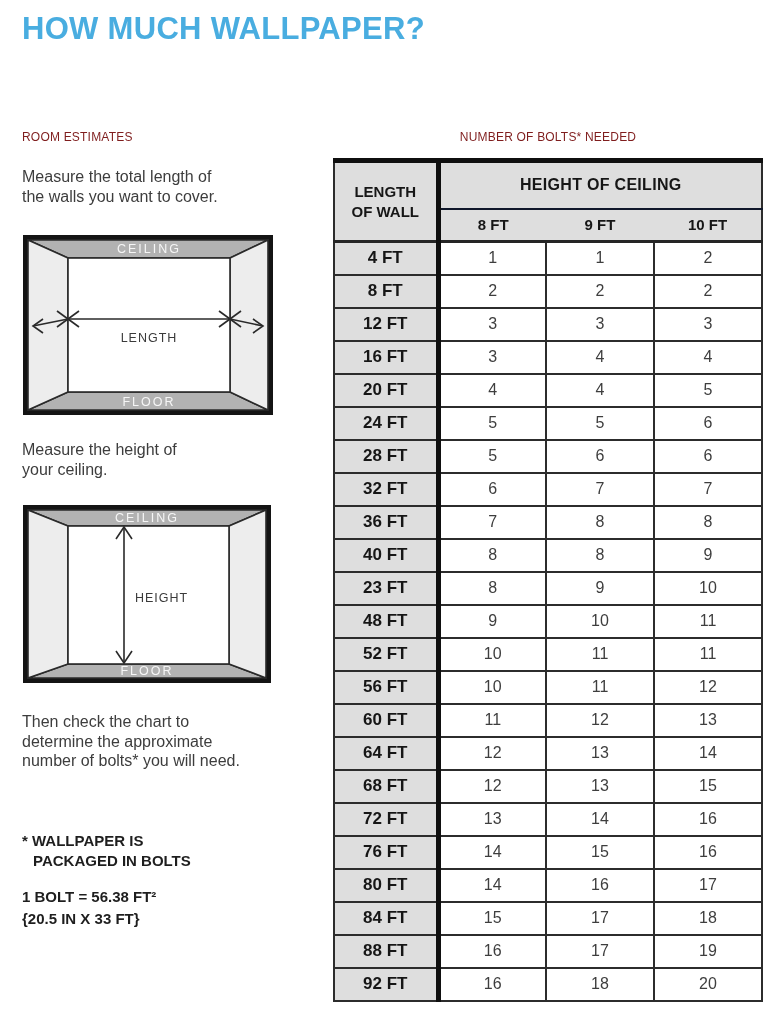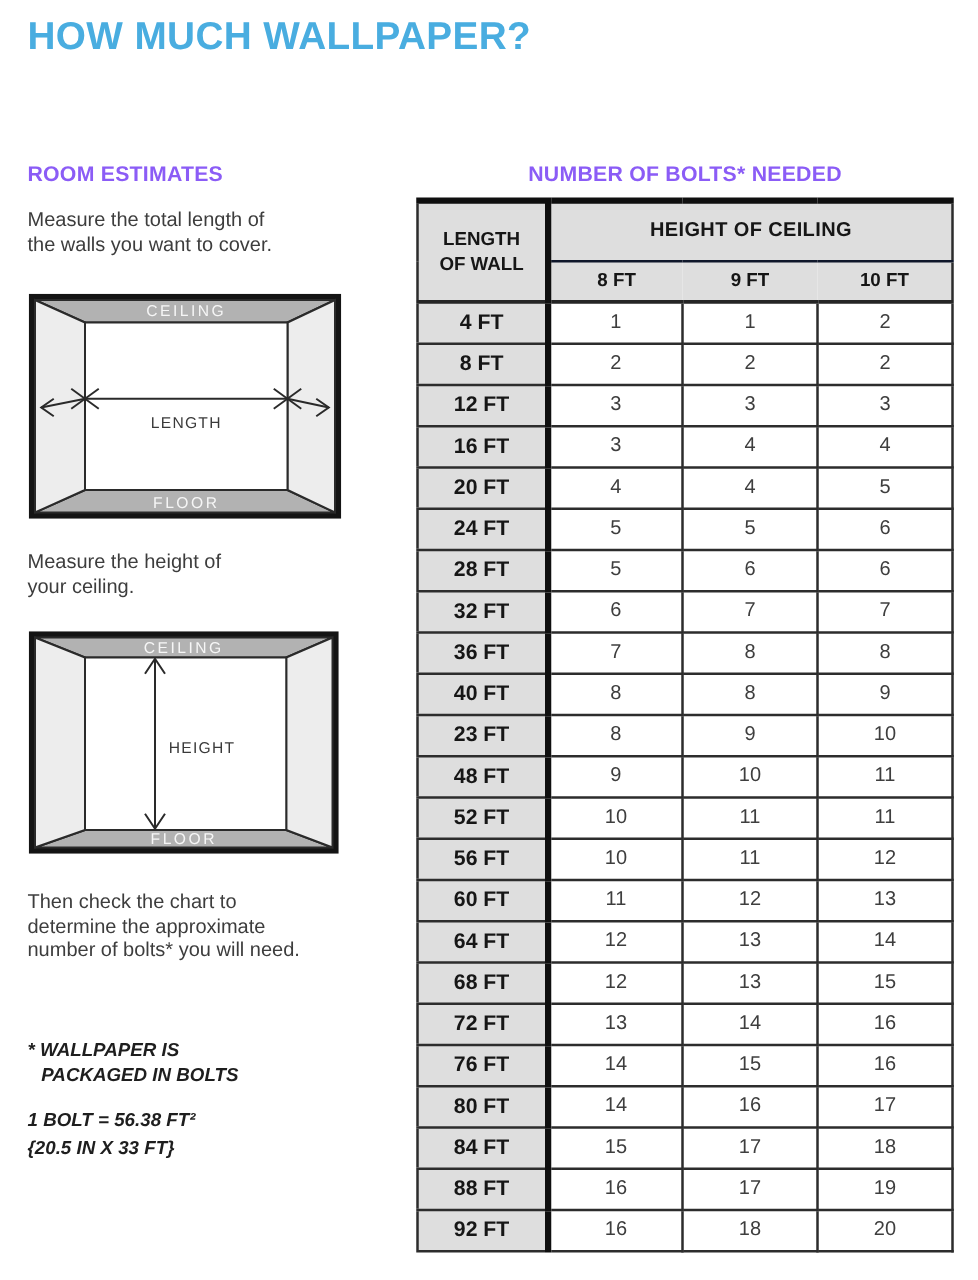--- a/index.html
+++ b/index.html
@@ -13,38 +13,38 @@
     overflow: hidden;
   }
 
   
   .page-title {
     position: absolute; left: 22px; top: 11px;
     font-size: 31px; font-weight: bold; color: #49ade0;
     letter-spacing: 0.3px; margin: 0;
   }
   .section-heading {
-    font-size: 17px; font-weight: bold; color: #8b5cf6;
+    font-size: 12px; font-weight: normal; color: #7f1d1d;
     margin: 0; letter-spacing: 0.2px;
   }
   .room-heading { position: absolute; left: 22px; top: 130px; }
   .bolts-heading { position: absolute; left: 333px; top: 130px; width: 430px; text-align: center; }
 
   
   .step {
     position: absolute; left: 22px;
     font-size: 16px; color: #3d3d3d; line-height: 19.5px;
   }
   .step1 { top: 167px; }
   .step2 { top: 440px; }
   .step3 { top: 712px; }
 
   .note {
     position: absolute; left: 22px;
-    font-size: 15px; font-weight: bold; color: #1e1e1e; font-style: italic;
+    font-size: 15px; font-weight: bold; color: #1e1e1e;
   }
   .footnote { top: 831px; line-height: 20px; }
   .footnote .indent { padding-left: 11px; }
   .bolt-spec { top: 886px; line-height: 22px; }
 
   
   .diagram { position: absolute; left: 23px; }
   .diagram1 { top: 235px; }
   .diagram2 { top: 505px; }
   .diagram text {

